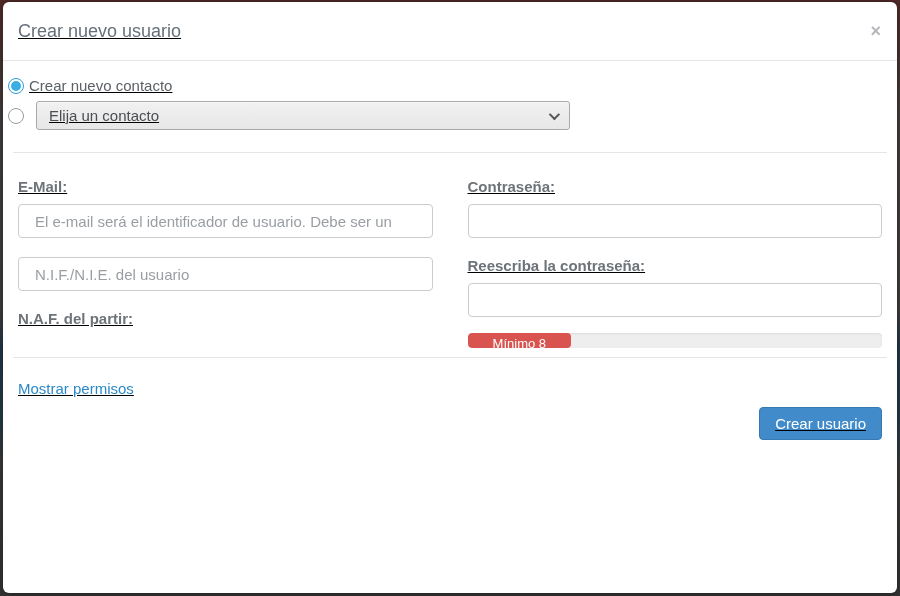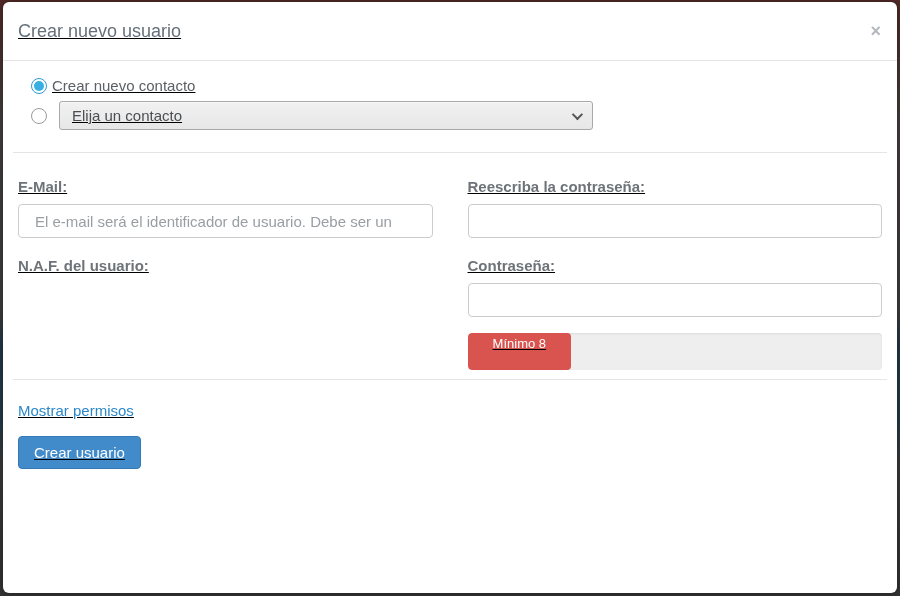--- a/index.html
+++ b/index.html
@@ -20,21 +20,21 @@
     position:relative; padding:19px 15px 18px 15px;
     border-bottom:1px solid #e5e5e5;
   }
   .modal-title { font-size:18px; color:#66707a; font-weight:400; }
   .close-btn {
     position:absolute; right:16px; top:20px;
     background:none; border:none; font-size:18px; line-height:1;
     color:#b4b8bc; font-weight:bold; cursor:pointer;
     font-family:"Liberation Sans", sans-serif;
   }
-  .section-radios { padding:16px 15px 6px 28px;text-align:right; }
+  .section-radios { padding:16px 15px 6px 5px;text-align:right; }
   .radio-row { display:flex; align-items:center; margin-bottom:7px; }
   .radio-outer {
     width:16px; height:16px; border-radius:50%; background:#fff;
     border:1px solid #9b9b9b; flex:0 0 16px; position:relative;
   }
   .radio-outer.checked { border-color:#2e9bd6; }
   .radio-outer.checked::after {
     content:""; position:absolute; left:2px; top:2px; width:10px; height:10px;
     border-radius:50%; background:#39aee2;
   }
@@ -62,31 +62,31 @@
     display:block; font-size:15px; font-weight:bold; color:#6d7378;
     margin-bottom:9px;
   }
   .text-input {
     width:100%; height:34px; padding:6px 16px; font-size:15px; color:#777;
     border:1px solid #cccccc; border-radius:4px; background:#fff; outline:none;
     font-family:"Liberation Sans", sans-serif;
   }
   .text-input::placeholder { color:#999ea3; opacity:1; }
   .progress {
-    height:37px; background:#eeeeee; border-radius:4px;
+    height:15px; background:#eeeeee; border-radius:4px;
     box-shadow:inset 0 1px 2px rgba(0,0,0,.08); overflow:hidden;
     margin-top:-3px;
   }
   .progress-bar {
     height:100%; background:#d9534f; border-radius:4px;
     color:#fff; font-size:13px; text-align:center; line-height:21px;
   }
   .modal-footer { padding:13px 15px 16px 15px; flex:1; display:flex; flex-direction:column; }
   .perm-link { font-size:15px; color:#2a88c8; text-decoration:none; cursor:pointer; align-self:flex-start;text-align:right; }
-  .btn-row { display:flex; justify-content:flex-start; margin-top:17px; }
+  .btn-row { display:flex; justify-content:flex-end; margin-top:10px; }
   .btn-primary {
     background:#428bca; border:1px solid #3579b5; color:#fff;
     font-size:15px; padding:7px 15px; border-radius:4px; cursor:pointer;
     font-family:"Liberation Sans", sans-serif;
   }
 </style>
 </head>
 <body>
 
 <div class="modal">
@@ -112,32 +112,33 @@
 
   <hr class="divider">
 
   <div class="form-grid">
     <div class="col-left">
       <div class="form-group">
         <label>E-Mail:</label>
         <input type="text" class="text-input" placeholder="El e-mail será el identificador de usuario. Debe ser un" style="">
       </div>
       <div class="form-group">
+        <input type="text" class="text-input" placeholder="N.I.F./N.I.E. del usuario" style="">
       </div>
       <div class="form-group">
-        <label>N.A.F. del usuario:</label>
+        <label>N.A.F. del partir:</label>
       </div>
     </div>
     <div class="col-right">
       <div class="form-group">
-        <label>Reescriba la contraseña:</label>
+        <label>Contraseña:</label>
         <input type="password" class="text-input" style="">
       </div>
       <div class="form-group">
-        <label>Contraseña:</label>
+        <label>Reescriba la contraseña:</label>
         <input type="password" class="text-input" style="">
       </div>
       <div class="progress">
         <div class="progress-bar" style="width: 25%;">Mínimo 8</div>
       </div>
     </div>
   </div>
 
   <hr class="divider">
 

